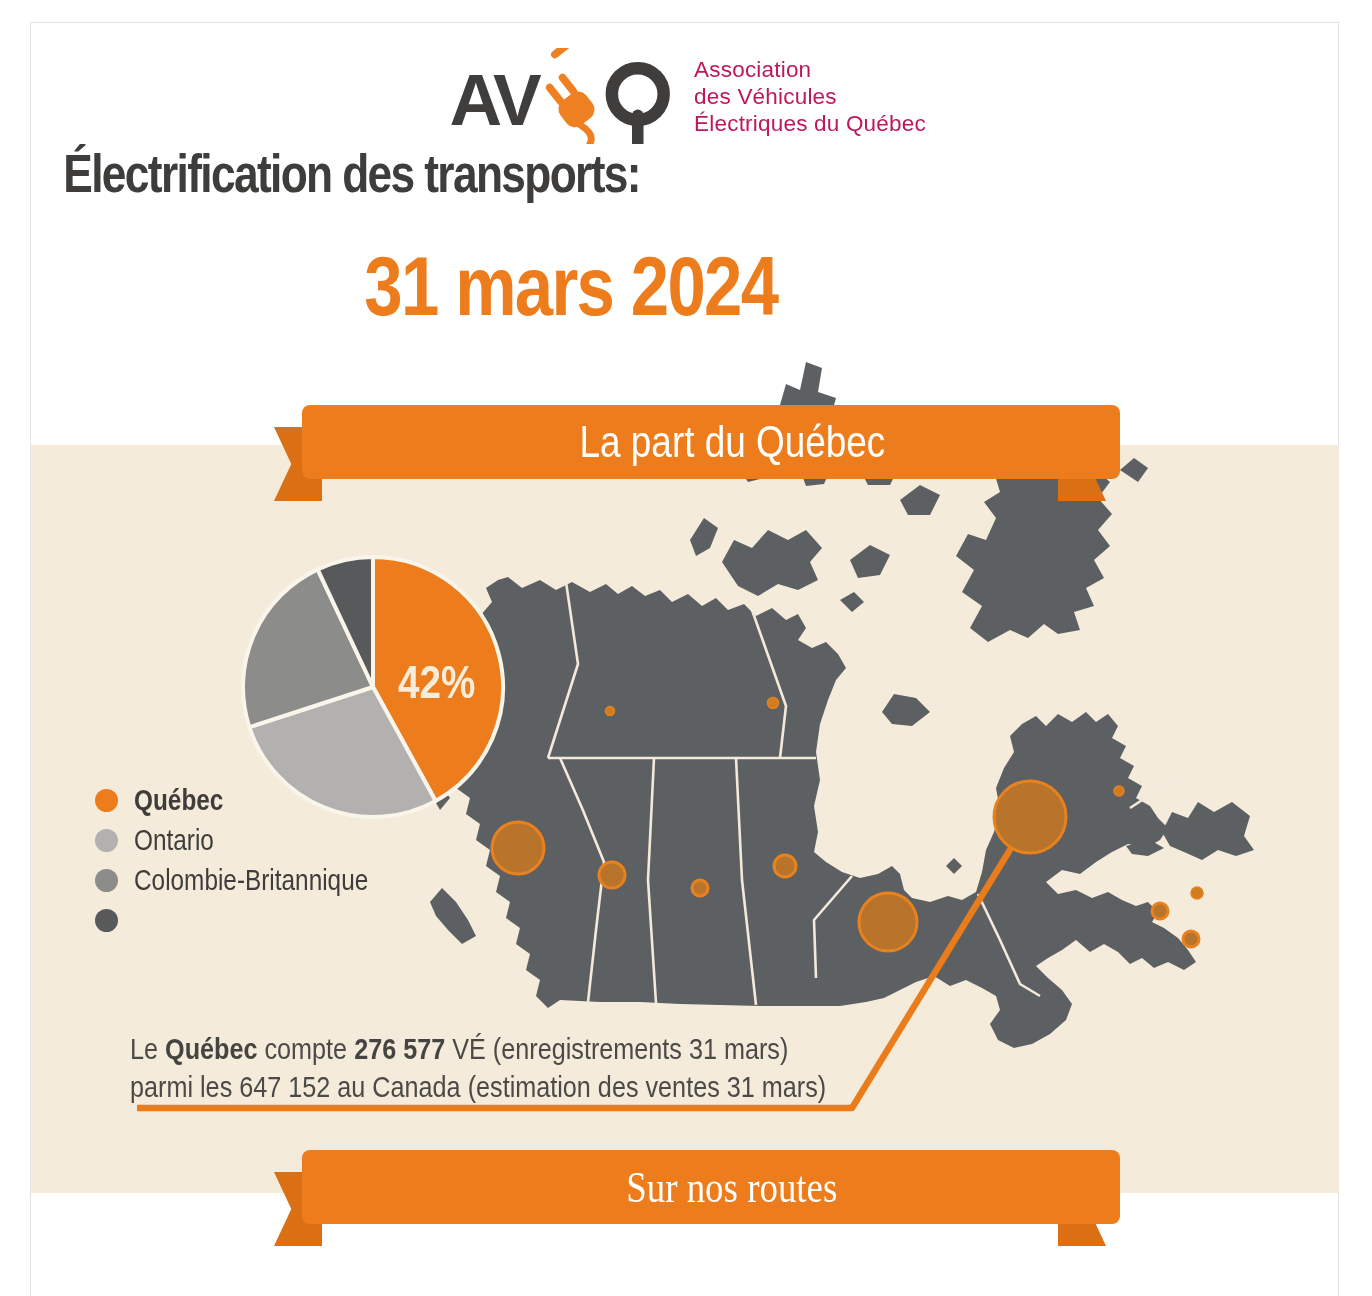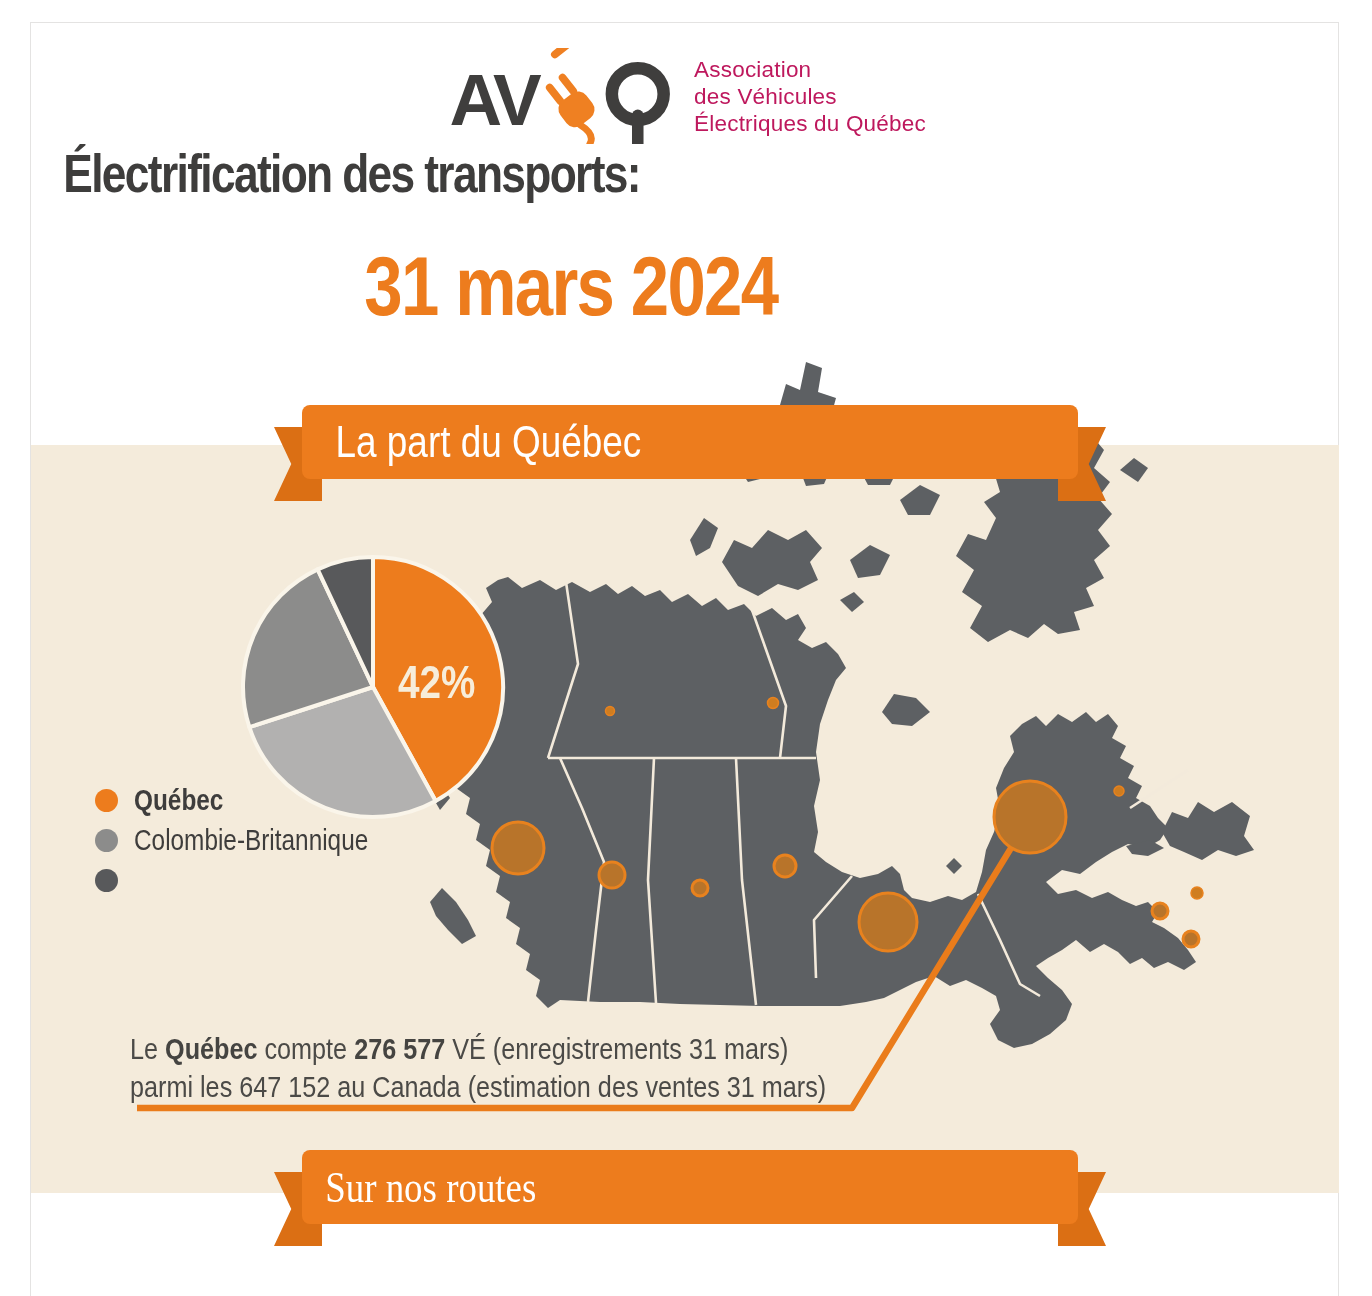--- a/index.html
+++ b/index.html
@@ -22,21 +22,21 @@
 
   
   .title1{position:absolute;left:0;top:146px;width:1372px;text-align:left;font-weight:bold;
           font-size:54px;line-height:1;color:var(--title-gray);letter-spacing:-2px;}
   .title2{position:absolute;left:0;top:244px;width:1142px;text-align:center;font-weight:bold;
           font-size:84px;line-height:1;color:var(--orange);letter-spacing:-2px;}
 
   
   .ribbon{position:absolute;left:302px;width:776px;height:74px;}
   .ribbon .band{position:absolute;left:0;top:0;width:100%;height:100%;background:var(--orange);
-                border-radius:8px;display:flex;align-items:center;z-index:2;}
+                border-radius:8px;display:flex;align-items:center;justify-content:center;z-index:2;padding-left:42px;}
   .ribbon .band span{color:#fff;font-size:45px;font-weight:400;letter-spacing:0;}
   .ribbon .tail{position:absolute;top:22px;width:48px;height:74px;background:var(--orange-dark);z-index:1;}
   .ribbon .tail.left{left:-28px;clip-path:polygon(0 0,100% 0,100% 100%,0 100%,36% 50%);}
   .ribbon .tail.right{right:-28px;clip-path:polygon(0 0,100% 0,64% 50%,100% 100%,0 100%);}
 
   
   .pie-svg{position:absolute;left:237px;top:551px;width:272px;height:272px;z-index:5;}
   .pie-label{position:absolute;left:398px;top:655px;font-size:46px;font-weight:700;
              color:var(--cream-label);z-index:6;}
 
@@ -189,20 +189,24 @@
   <div class="pie-label">
     <span class="cxl">42%</span>
   </div>
 
   <div class="legend">
     <div class="legend-row first">
       <span class="dot" style="background: rgb(237, 124, 29);"></span>
       <span class="lab"><span class="cxl">Québec</span></span>
     </div>
     <div class="legend-row">
+      <span class="dot" style="background: rgb(178, 177, 176);"></span>
+      <span class="lab"><span class="cxl">Ontario</span></span>
+    </div>
+    <div class="legend-row">
       <span class="dot" style="background: rgb(140, 140, 139);"></span>
       <span class="lab"><span class="cxl">Colombie-Britannique</span></span>
     </div>
     <div class="legend-row">
       <span class="dot" style="background: rgb(88, 89, 91);"></span>
     </div>
   </div>
 
   <div class="stat">
     <div class="cxl"><span>Le </span><b>Québec</b><span> compte </span><b>276 577</b><span> VÉ (enregistrements 31 mars)</span></div>

